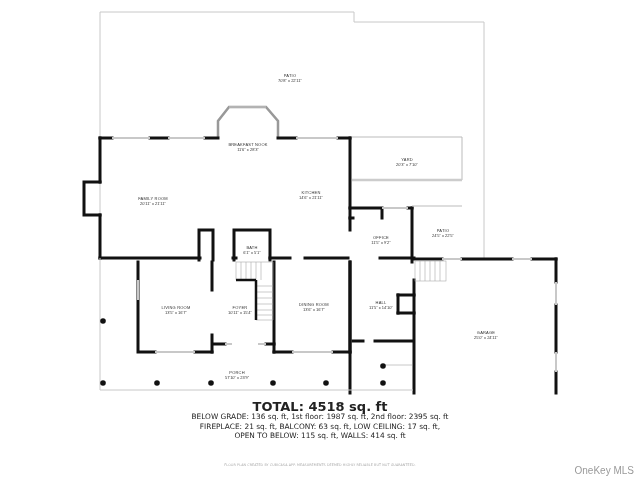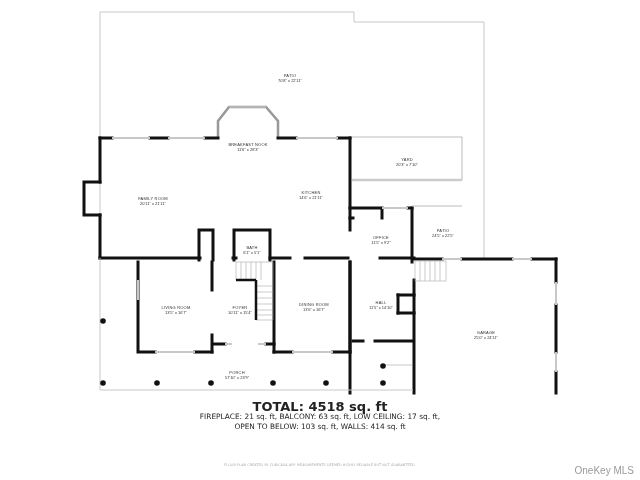--- a/index.html
+++ b/index.html
@@ -207,17 +207,18 @@
   <span class="nm">GARAGE</span>
   <span class="dm">25'0" x 24'11"</span>
 </div>
 <div class="room-label" style="left:237px;top:370px;">
   <span class="nm">PORCH</span>
   <span class="dm">57'10" x 23'9"</span>
 </div>
 
 <div class="summary" style="top:402px;">
   <div class="total" style="font-size:13px;font-weight:bold;line-height:10px;">TOTAL: 4518 sq. ft</div>
+  <div class="summary-line">BELOW GRADE: 136 sq. ft, 1st floor: 1987 sq. ft, 2nd floor: 2395 sq. ft</div>
   <div class="summary-line">FIREPLACE: 21 sq. ft, BALCONY: 63 sq. ft, LOW CEILING: 17 sq. ft,</div>
-  <div class="summary-line">OPEN TO BELOW: 103 sq. ft, WALLS: 414 sq. ft</div>
+  <div class="summary-line">OPEN TO BELOW: 115 sq. ft, WALLS: 414 sq. ft</div>
 </div>
 <div class="footer-note">FLOOR PLAN CREATED BY CUBICASA APP. MEASUREMENTS DEEMED HIGHLY RELIABLE BUT NOT GUARANTEED.</div>
 <div class="watermark">OneKey MLS</div>
 
 </body></html>

